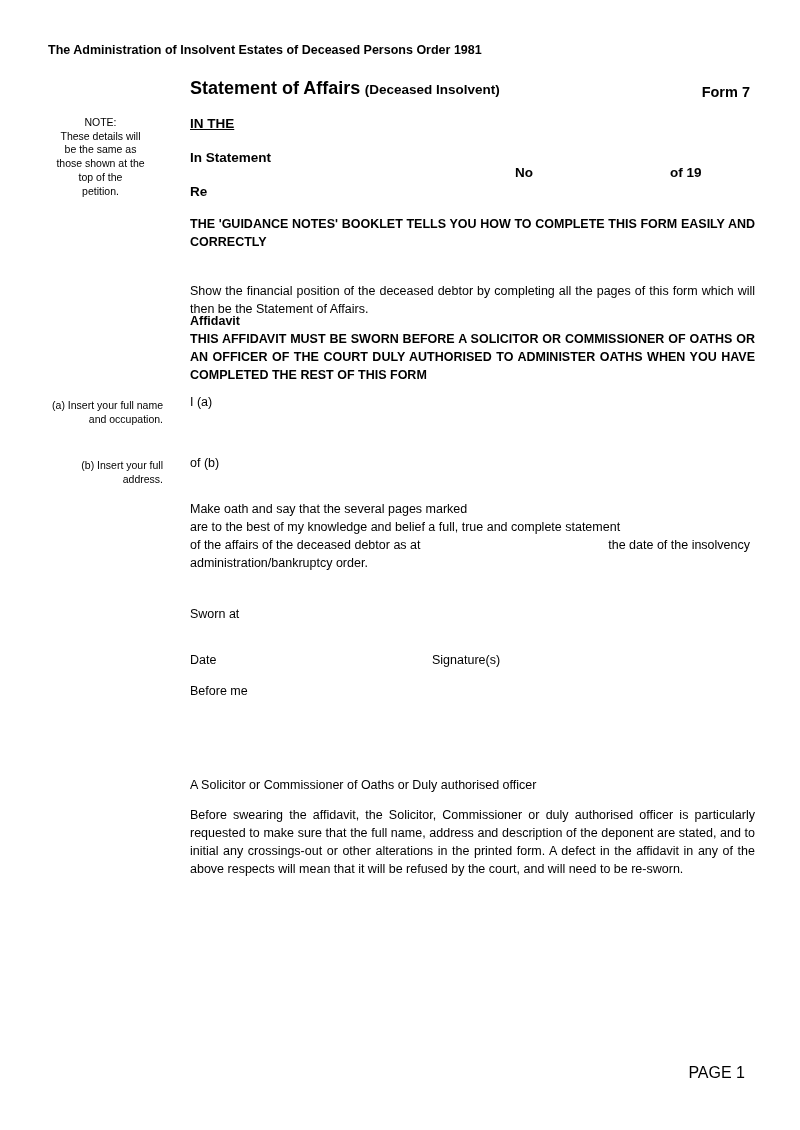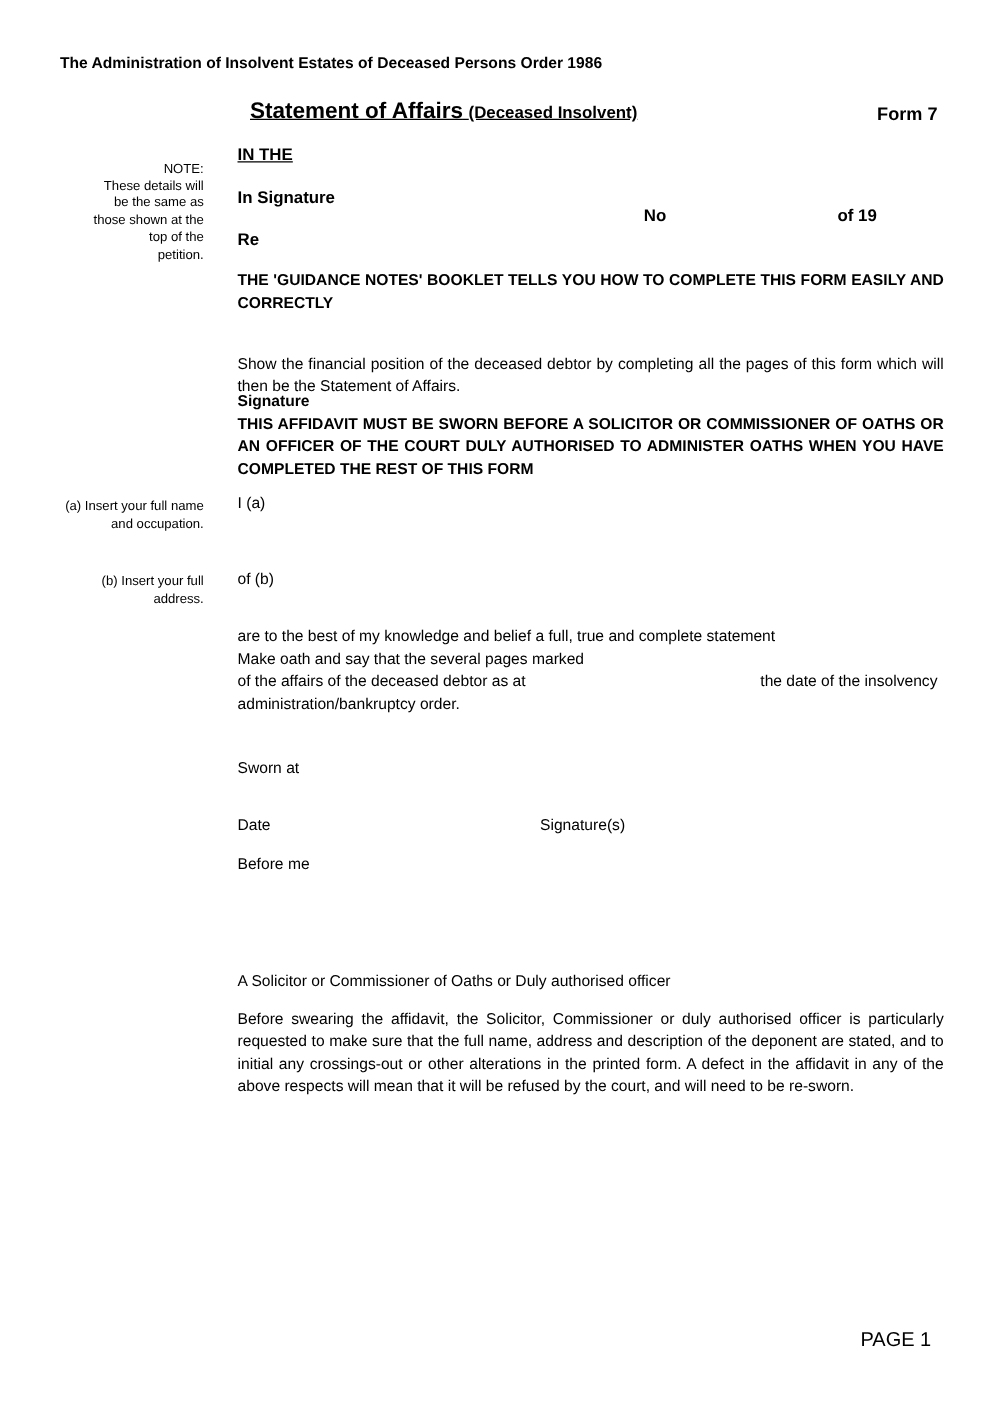--- a/index.html
+++ b/index.html
@@ -25,67 +25,67 @@
   .doc-header { font-size: 12.5px; font-weight: bold; }
   .form-no { font-size: 14.5px; font-weight: bold; text-align: right; margin-top: 26px; }
   .page-title-main { font-size: 18px; font-weight: bold; }
   .page-title-suffix { font-size: 13.5px; font-weight: bold; }
   .oath-line3 { display: flex; justify-content: space-between; gap: 32px; }
   .page-num { font-size: 16px; text-align: right; }
 </style>
 </head>
 <body>
 
-<div class="abs doc-header" style="left:48px; top:43px;">The Administration of Insolvent Estates of Deceased Persons Order 1986</div>
+<div class="abs doc-header" style="left:48px; top:43px;">The Administration of Insolvent Estates of Deceased Persons Order 1981</div>
 
 <div class="abs form-no" style="right:50px; top:58px; width:150px;">Form 7</div>
 
-<div class="abs" style="left:200px; top:78px;text-decoration:underline;">
+<div class="abs" style="left:190px; top:78px;">
   <span class="page-title-main">Statement of Affairs</span>
   <span class="page-title-suffix">(Deceased Insolvent)</span>
 </div>
 
-<div class="abs margin-note" style="left:38px; top:129px; width:125px;">NOTE:
+<div class="abs margin-note" style="left:38px; top:116px; width:125px;text-align:center;">NOTE:
 These details will
 be the same as
 those shown at the
 top of the
 petition.</div>
 
 <div class="abs court-label" style="left:190px; top:116px;text-decoration:underline;">IN THE</div>
 
-<div class="abs court-label" style="left:190px; top:150px;">In Signature</div>
+<div class="abs court-label" style="left:190px; top:150px;">In Statement</div>
 
 <div class="abs court-label" style="left:515px; top:165px;">No</div>
 
 <div class="abs court-label" style="left:670px; top:165px;">of 19</div>
 
 <div class="abs court-label" style="left:190px; top:184px;">Re</div>
 
 <div class="abs body-text b just" style="left:190px; top:215px; width:565px;">THE 'GUIDANCE NOTES' BOOKLET TELLS YOU HOW TO COMPLETE THIS FORM EASILY AND CORRECTLY</div>
 
 <div class="abs body-text just" style="left:190px; top:282px; width:565px;">Show the financial position of the deceased debtor by completing all the pages of this form which will then be the Statement of Affairs.</div>
 
-<div class="abs body-text b" style="left:190px; top:312px;">Signature</div>
+<div class="abs body-text b" style="left:190px; top:312px;">Affidavit</div>
 
 <div class="abs body-text b just" style="left:190px; top:330px; width:565px;">THIS AFFIDAVIT MUST BE SWORN BEFORE A SOLICITOR OR COMMISSIONER OF OATHS OR AN OFFICER OF THE COURT DULY AUTHORISED TO ADMINISTER OATHS WHEN YOU HAVE COMPLETED THE REST OF THIS FORM</div>
 
 <div class="abs margin-note" style="left:38px; top:399px; width:125px;">(a) Insert your full name
 and occupation.</div>
 
 <div class="abs body-text" style="left:190px; top:393px;">I (a)</div>
 
 <div class="abs margin-note" style="left:38px; top:459px; width:125px;">(b) Insert your full
 address.</div>
 
 <div class="abs body-text" style="left:190px; top:454px;">of (b)</div>
 
 <div class="abs body-text" style="left:190px; top:500px; width:560px;">
+  <div>Make oath and say that the several pages marked</div>
   <div>are to the best of my knowledge and belief a full, true and complete statement</div>
-  <div>Make oath and say that the several pages marked</div>
   <div class="oath-line3">
     <span>of the affairs of the deceased debtor as at</span>
     <span>the date of the insolvency</span>
   </div>
   <div>administration/bankruptcy order.</div>
 </div>
 
 <div class="abs body-text" style="left:190px; top:605px;">Sworn at</div>
 
 <div class="abs body-text" style="left:190px; top:651px;">Date</div>

